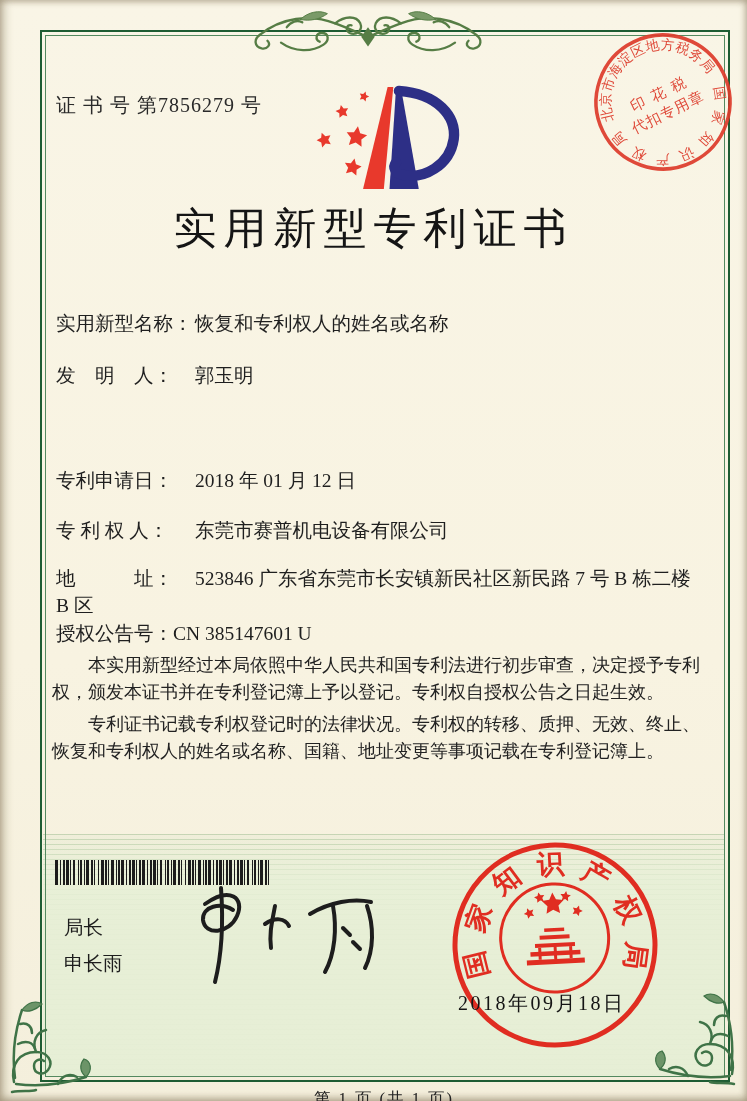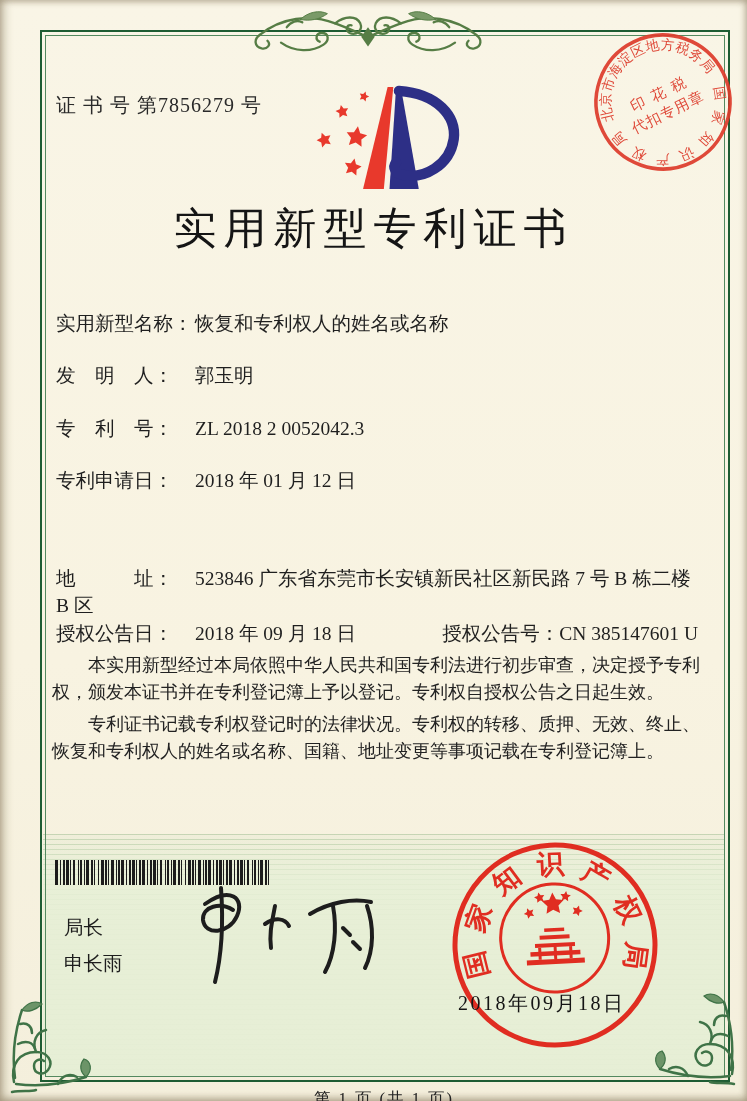--- a/index.html
+++ b/index.html
@@ -123,31 +123,30 @@
   </svg>
 
   <div class="title">实用新型专利证书</div>
 
   <div class="frow" style="top:310px">
     <span class="flabel">实用新型名称：</span><span class="fvalue">恢复和专利权人的姓名或名称</span>
   </div>
   <div class="frow" style="top:362px">
     <span class="flabel">发　明　人：</span><span class="fvalue">郭玉明</span>
   </div>
-  <div class="frow" style="top:415px">
-    <span class="flabel">专　利　号：</span><span class="fvalue">ZL 2018 2 0052042.3</span>
-  </div>
   <div class="frow" style="top:467px">
     <span class="flabel">专利申请日：</span><span class="fvalue">2018 年 01 月 12 日</span>
   </div>
+  <div class="frow" style="top:517px">
+    <span class="flabel">专 利 权 人：</span><span class="fvalue">东莞市赛普机电设备有限公司</span>
+  </div>
   <div class="frow" style="top:565px">
     <span class="flabel">地　　　址：</span><span class="fvalue">523846 广东省东莞市长安镇新民社区新民路 7 号 B 栋二楼 B 区</span>
   </div>
   <div class="frow grant" style="top:620px">
-    <span class="gpart"><span class="flabel">授权公告日：</span><span>2018 年 09 月 18 日</span></span>
     <span class="gpart"><span>授权公告号：</span><span>CN 385147601 U</span></span>
   </div>
 
   <div class="paras">
     <p>本实用新型经过本局依照中华人民共和国专利法进行初步审查，决定授予专利权，颁发本证书并在专利登记簿上予以登记。专利权自授权公告之日起生效。</p>
     <p>专利证书记载专利权登记时的法律状况。专利权的转移、质押、无效、终止、恢复和专利权人的姓名或名称、国籍、地址变更等事项记载在专利登记簿上。</p>
   </div>
 
   <svg class="barcode" viewBox="0 0 216 25" preserveAspectRatio="none">
     <path d="M0,12.5 H216" stroke="#1c1c1c" stroke-width="25" stroke-dasharray="3 2 1 2 2 1 3 1 1 2 2 3 1 1 2 2 1 1 3 2 2 1 1 3 1 2 3 1 2 1 1 2 3 2 1 1 2 1 3 2 1 2 2 1 3 1 1 2 2 1"></path>

